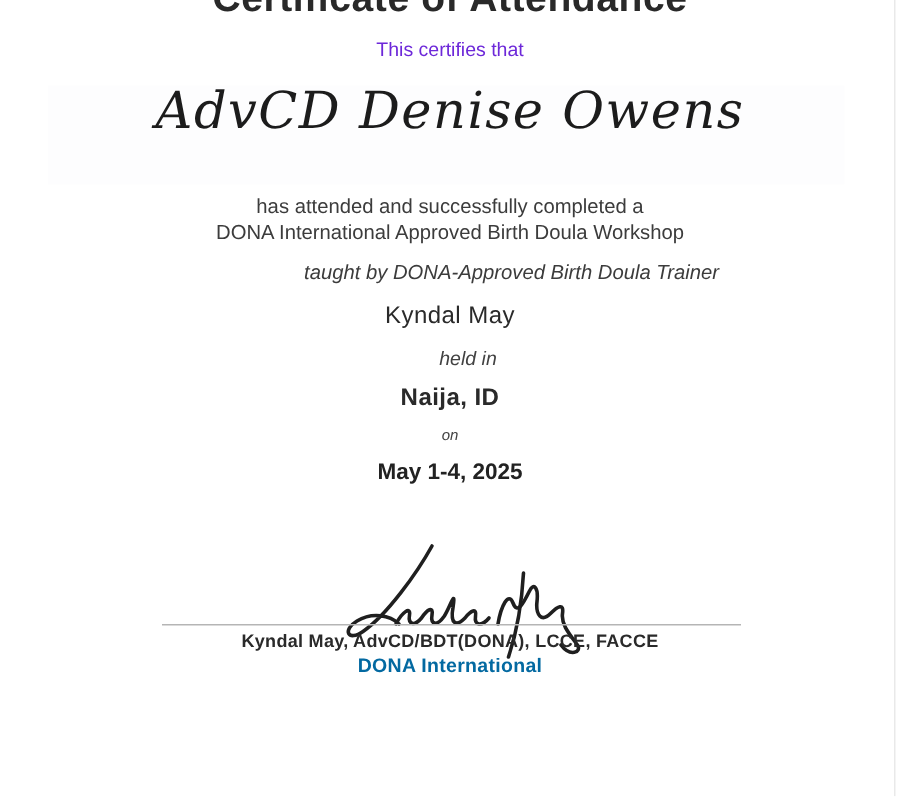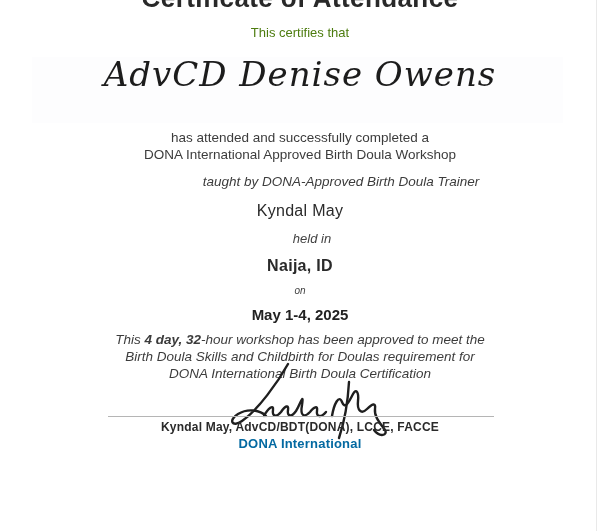--- a/index.html
+++ b/index.html
@@ -23,21 +23,21 @@
     font-size: 26px;
     line-height: 26px;
     font-weight: bold;
     letter-spacing: 0.4px;
     color: #292929;
   }
   .intro {
     top: 25px;
     font-size: 13px;
     line-height: 16px;
-    color: #4d7c0f;
+    color: #6d28d9;
   }
   .name-band {
     position: absolute;
     left: 32px;
     top: 57px;
     width: 531px;
     height: 66px;
     background: #fdfdfe;
   }
   .recipient {
@@ -172,25 +172,20 @@
   <div class="centered trainer">Kyndal May</div>
 
   <div class="centered held-in">held in</div>
 
   <div class="centered location">Naija, ID</div>
 
   <div class="centered on-label">on</div>
 
   <div class="centered date">May 1-4, 2025</div>
 
-  <div class="centered approval">
-    <div><span>This </span><b>4 day, 32</b><span>-hour workshop has been approved to meet the</span></div>
-    <div>Birth Doula Skills and Childbirth for Doulas requirement for</div>
-    <div>DONA International Birth Doula Certification</div>
-  </div>
 
   <svg class="signature-svg" viewBox="0 0 180 88" aria-label="Kyndal May">
     <g fill="none" stroke="#1f1f1f" stroke-width="2.4" stroke-linecap="round">
       <path d="M 70 6 C 60 24 40 52 24 63 C 14 70 10 62 20 56 C 30 50 42 52 48 58"></path>
       <path d="M 46 58 C 50 50 56 46 55 52 C 54 58 58 60 63 54 C 67 48 71 46 70 52 C 69 58 73 60 78 53 C 82 47 86 33 84 47 C 82 58 86 60 92 54 C 96 49 100 47 99 53 C 98 59 103 60 108 54"></path>
       <path d="M 131 24 C 130 42 127 62 121 80"></path>
       <path d="M 114 58 C 116 46 121 36 124 44 C 127 52 131 44 135 36 C 138 30 141 34 140 43 C 139 52 143 57 149 51 C 154 46 158 44 157 51 C 156 58 161 64 167 72 C 170 77 162 80 156 72"></path>
     </g>
   </svg>
 

